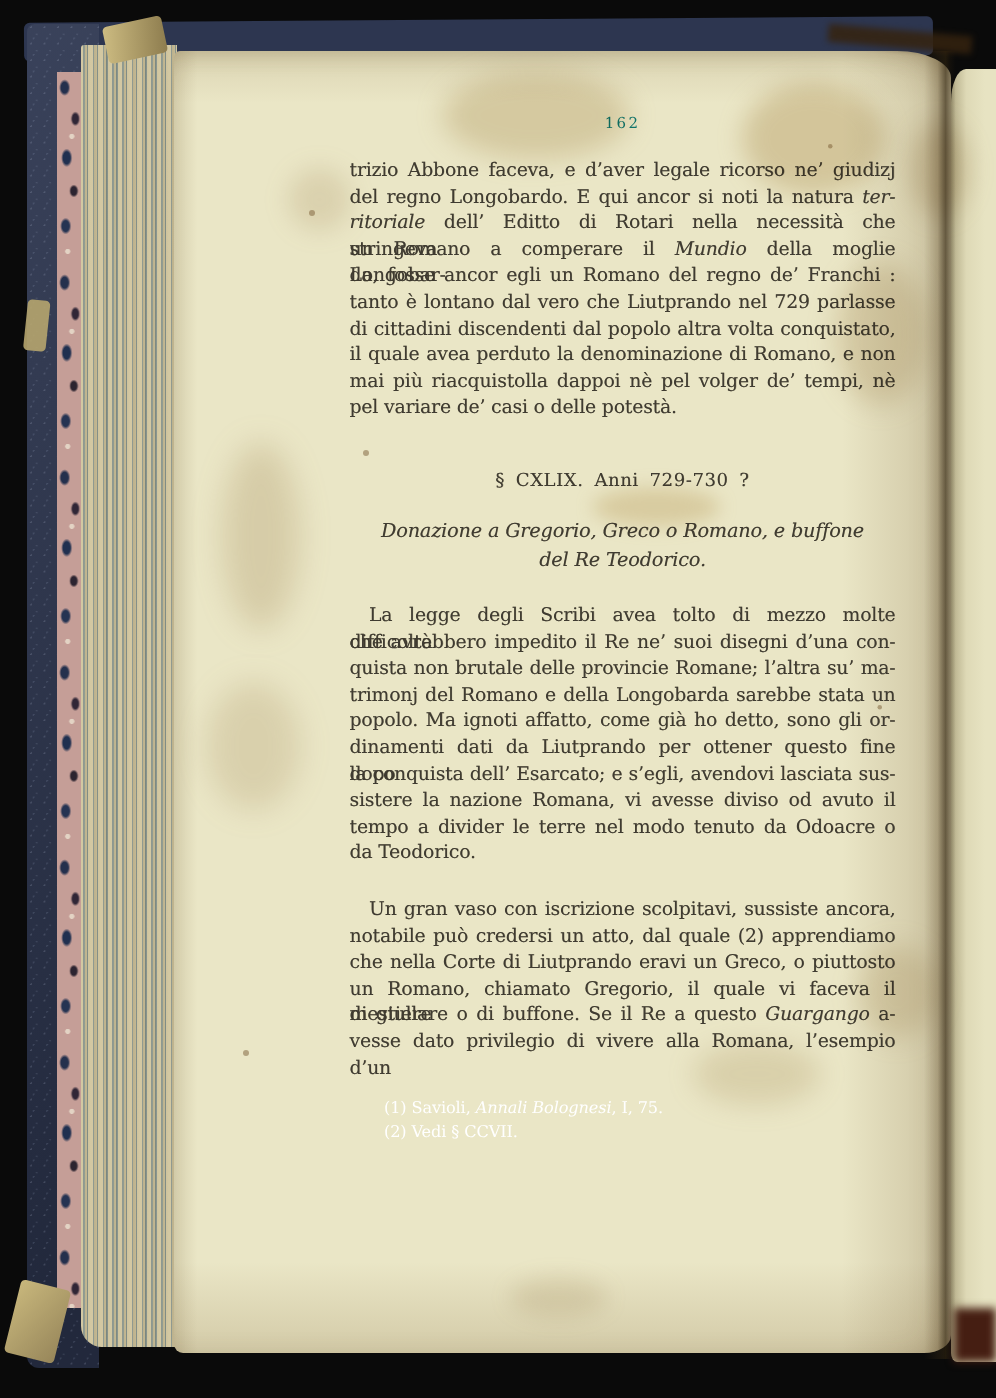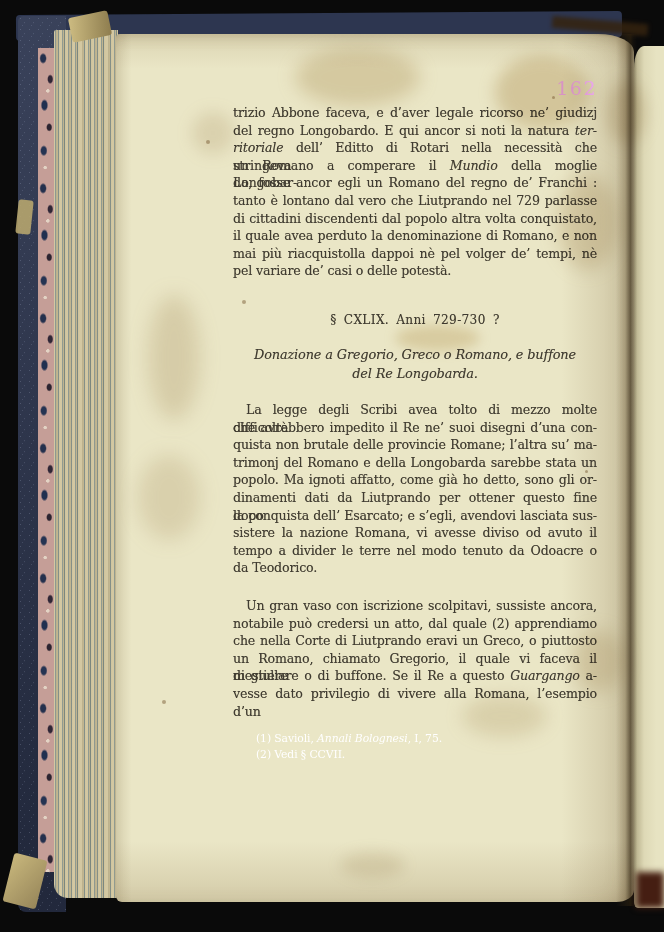--- a/index.html
+++ b/index.html
@@ -63,22 +63,22 @@
   .s7{left:572px;top:630px;width:52px;height:62px;background:rgba(160,125,65,.20);filter:blur(9px);}
   .s8{left:462px;top:695px;width:85px;height:42px;background:rgba(155,120,62,.18);filter:blur(9px);}
   .s9{left:192px;top:112px;width:42px;height:42px;background:rgba(150,115,60,.16);filter:blur(8px);}
   .s10{left:340px;top:852px;width:65px;height:26px;background:rgba(150,115,60,.15);filter:blur(7px);}
   .s11{left:606px;top:82px;width:40px;height:62px;background:rgba(150,115,60,.22);filter:blur(8px);}
   .dot{position:absolute;width:4px;height:4px;border-radius:50%;background:rgba(110,80,40,.45);z-index:5;}
   .d1{left:206px;top:140px;} .d2{left:242px;top:300px;} .d3{left:552px;top:96px;width:3px;height:3px;}
   .d4{left:162px;top:700px;} .d5{left:585px;top:470px;width:3px;height:3px;}
 
   
-  .page-number{position:absolute;left:233px;top:77px;width:364px;text-align:right;z-index:4;
-          font-size:19px;letter-spacing:1.5px;color:#f0abfc;}
+  .page-number{position:absolute;left:233px;top:77px;width:364px;text-align:center;z-index:4;
+          font-size:10px;letter-spacing:1.5px;color:#0f766e;}
   .textblock{position:absolute;left:233px;top:104px;width:364px;z-index:4;color:#3f3b31;
           text-shadow:0.2px 0.3px 0.3px rgba(60,50,30,.45);}
   .para{position:absolute;left:0;width:364px;}
   #para-0{top:0;} #para-1{top:208px;} #para-2{top:242px;} #para-3{top:297px;} #para-4{top:493px;}
   .line{height:17.6px;line-height:17.6px;font-size:12.5px;letter-spacing:-0.1px;
         text-align:justify;text-align-last:justify;white-space:normal;}
   .line.last{text-align-last:left;}
   .line.indent{text-indent:13px;}
   .para-heading .line{text-align:center;text-align-last:center;font-size:12px;word-spacing:3px;letter-spacing:.4px;}
   .para-subtitle .line{text-align:center;text-align-last:center;font-size:12.8px;line-height:18.5px;height:18.5px;}
@@ -158,21 +158,21 @@
         <div class="line">di cittadini discendenti dal popolo altra volta conquistato,</div>
         <div class="line">il quale avea perduto la denominazione di Romano, e non</div>
         <div class="line">mai più riacquistolla dappoi nè pel volger de’ tempi, nè</div>
         <div class="line last">pel variare de’ casi o delle potestà.</div>
       </div>
     <div class="para para-heading" id="para-1">
         <div class="line last">§ CXLIX. Anni 729-730 ?</div>
       </div>
     <div class="para para-subtitle" id="para-2">
         <div class="line"><i>Donazione a Gregorio, Greco o Romano, e buffone</i></div>
-        <div class="line last"><i>del Re Longobarda.</i></div>
+        <div class="line last"><i>del Re Teodorico.</i></div>
       </div>
     <div class="para para-body" id="para-3">
         <div class="line indent">La legge degli Scribi avea tolto di mezzo molte difficoltà</div>
         <div class="line">che avrebbero impedito il Re ne’ suoi disegni d’una con-</div>
         <div class="line">quista non brutale delle provincie Romane; l’altra su’ ma-</div>
         <div class="line">trimonj del Romano e della Longobarda sarebbe stata un</div>
         <div class="line">popolo. Ma ignoti affatto, come già ho detto, sono gli or-</div>
         <div class="line">dinamenti dati da Liutprando per ottener questo fine dopo</div>
         <div class="line">la conquista dell’ Esarcato; e s’egli, avendovi lasciata sus-</div>
         <div class="line">sistere la nazione Romana, vi avesse diviso od avuto il</div>

